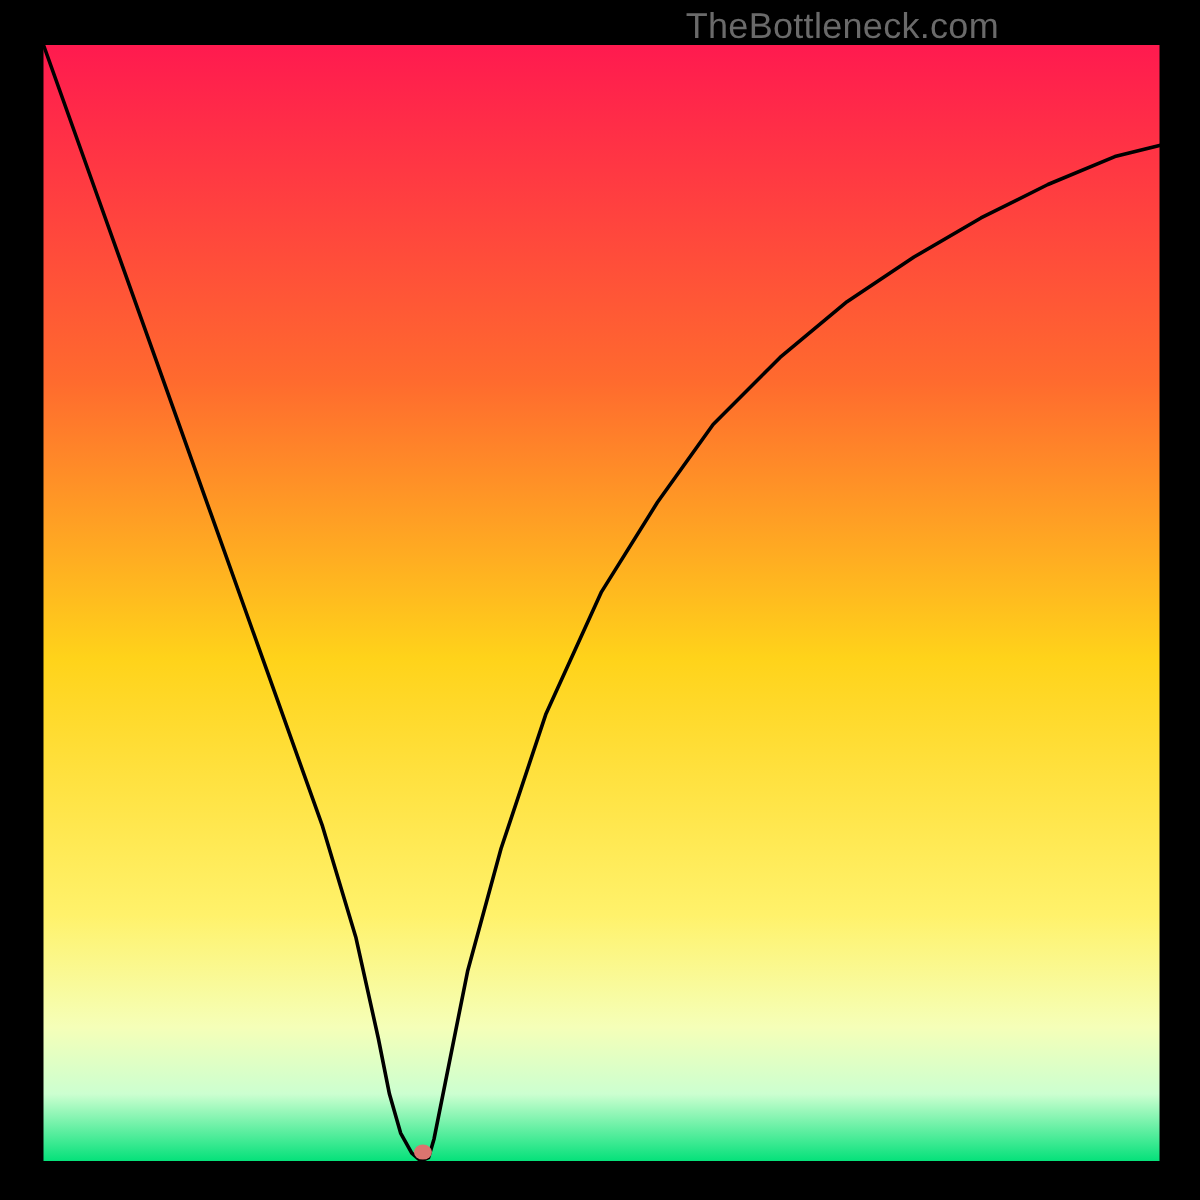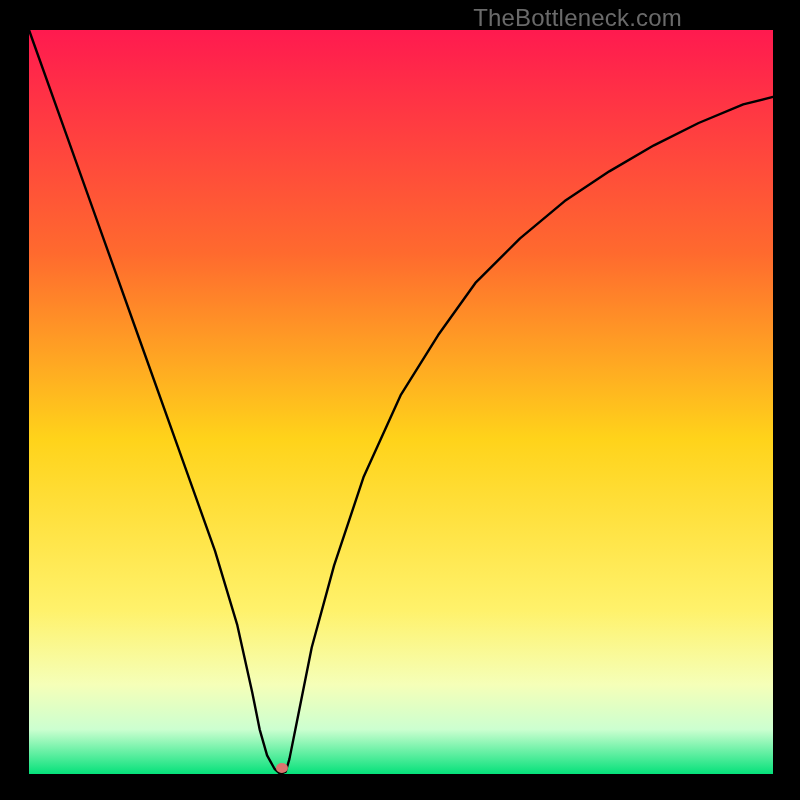--- a/index.html
+++ b/index.html
@@ -8,21 +8,20 @@
     width: 800px;
     height: 800px;
     background: #ffffff;
     overflow: hidden;
     font-family: Arial, Helvetica, sans-serif;
   }
   .wrap {
     position: relative;
     width: 676px;
     height: 800px;
-    padding-left: 16px;
   }
   .watermark {
     position: absolute;
     top: 4px;
     right: 10px;
     font-size: 24px;
     font-weight: 400;
     color: #6a6a6a;
     letter-spacing: 0.2px;
     z-index: 5;

